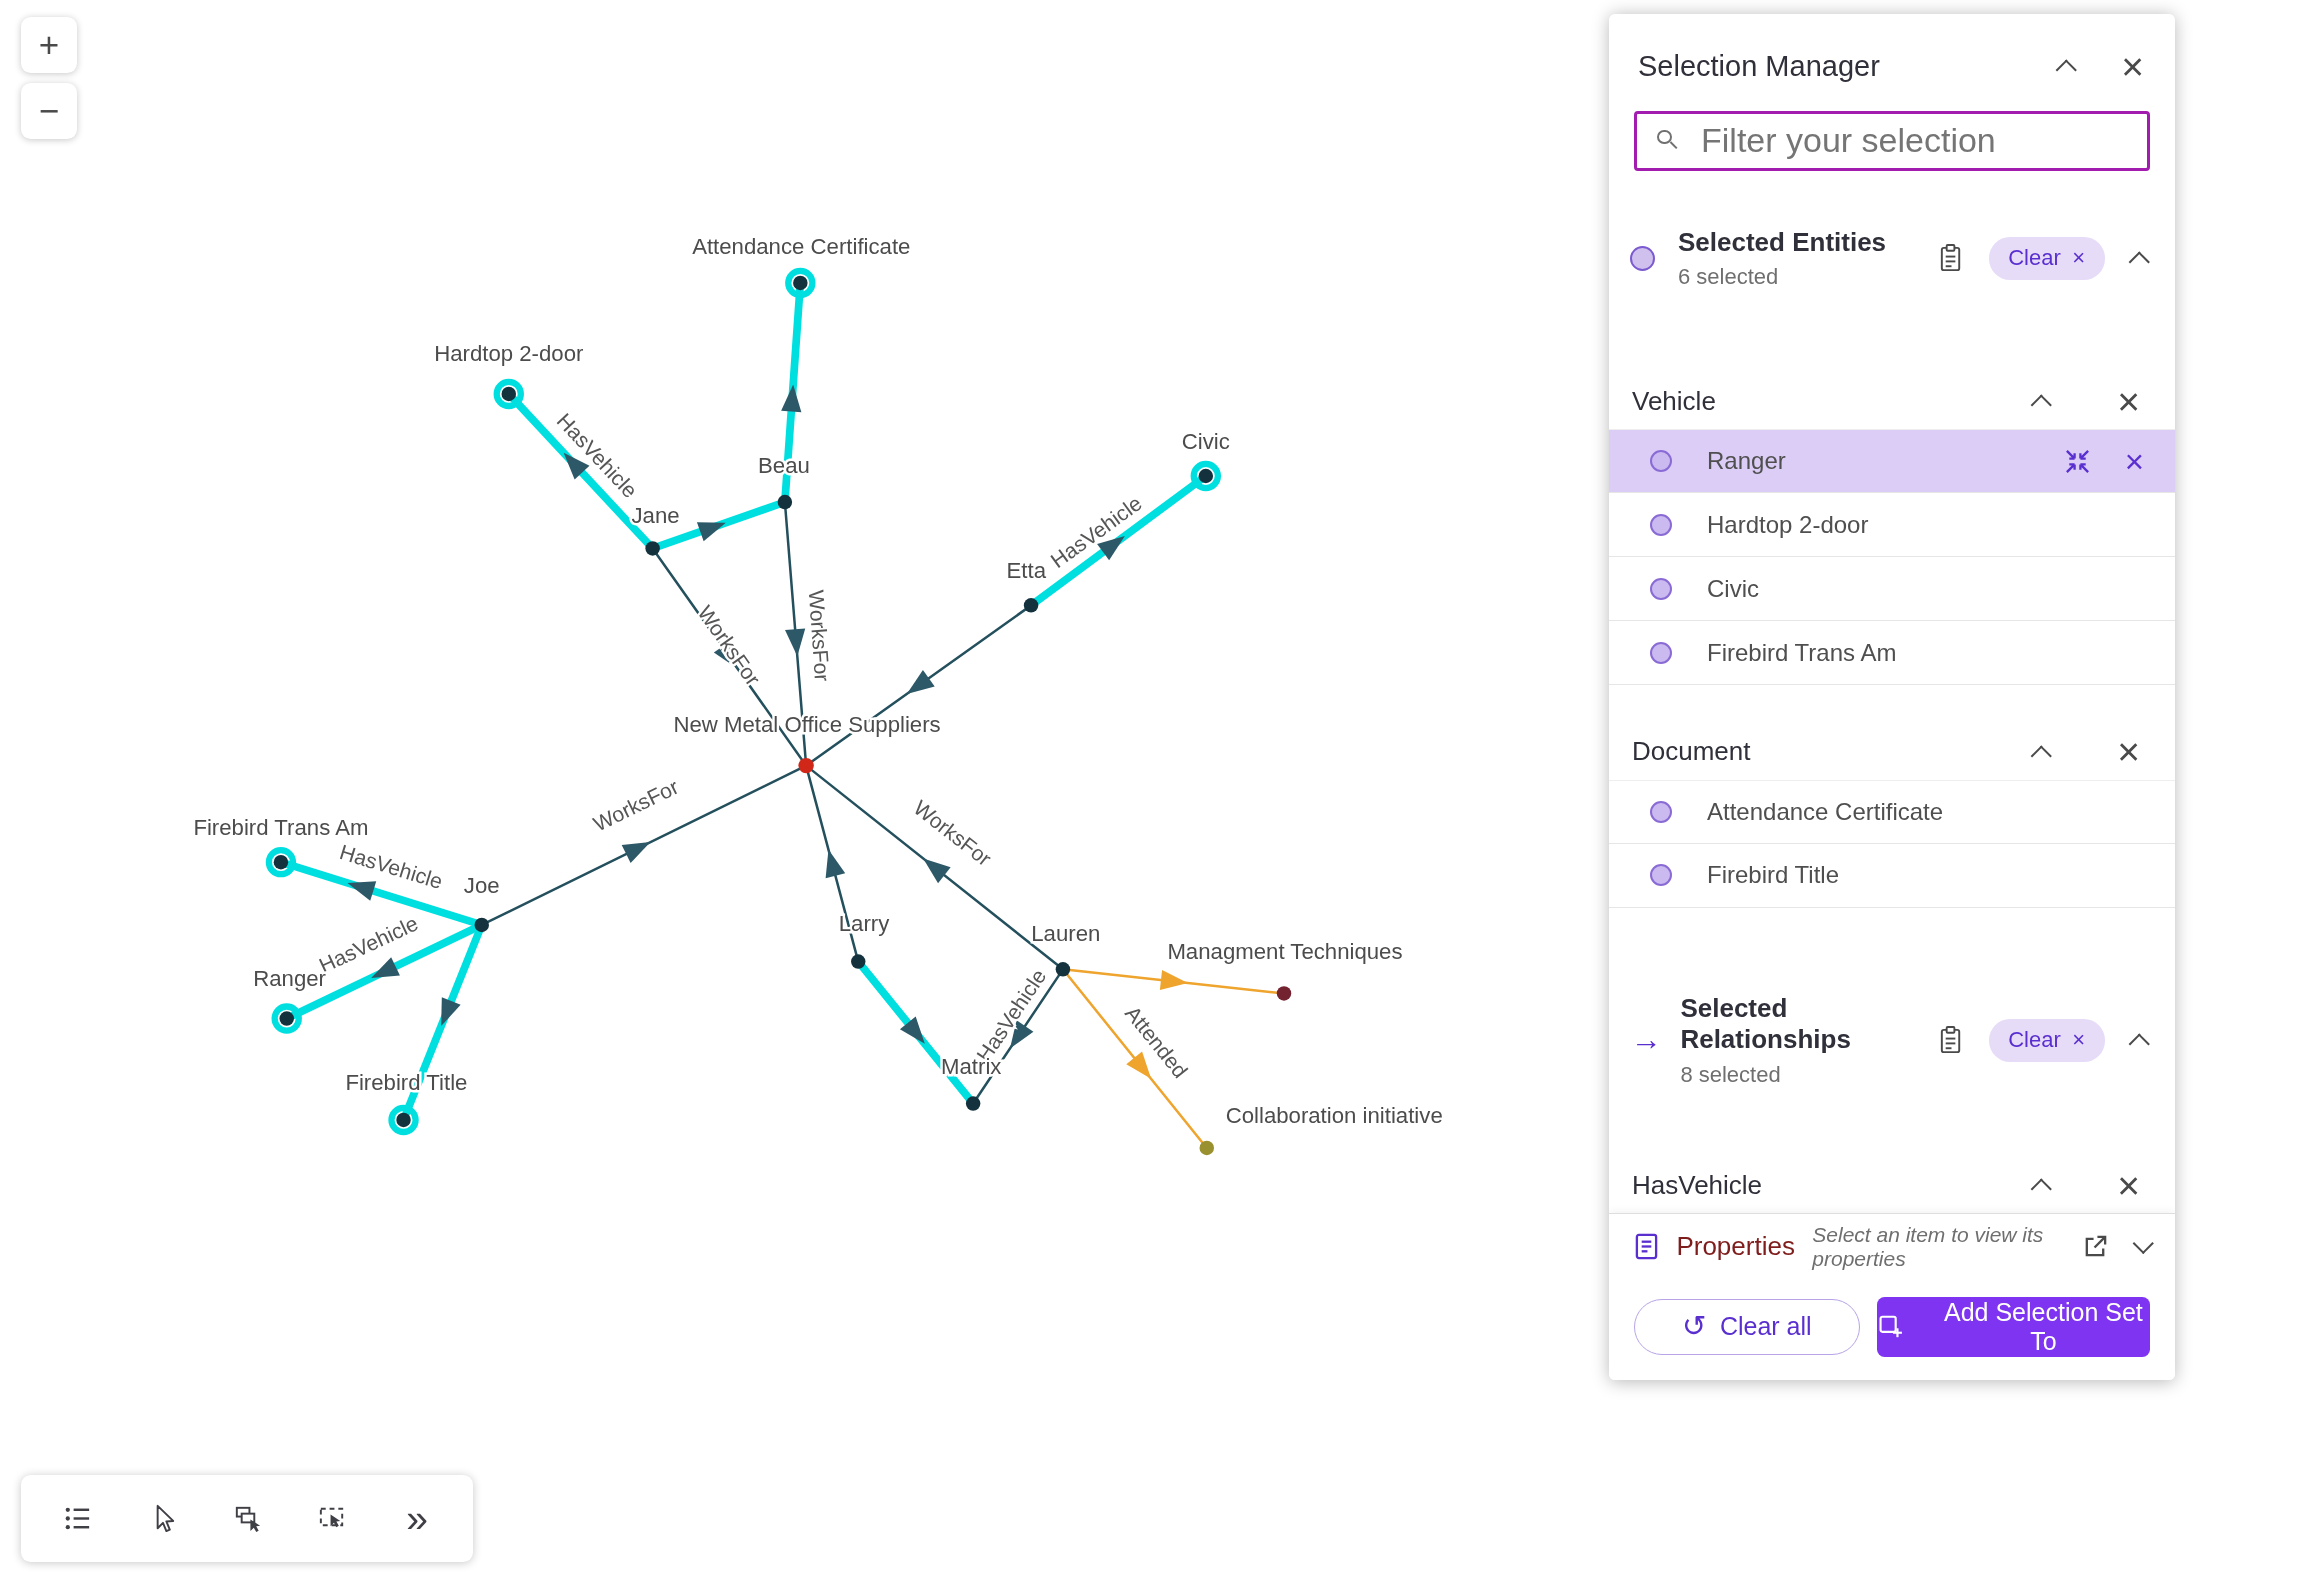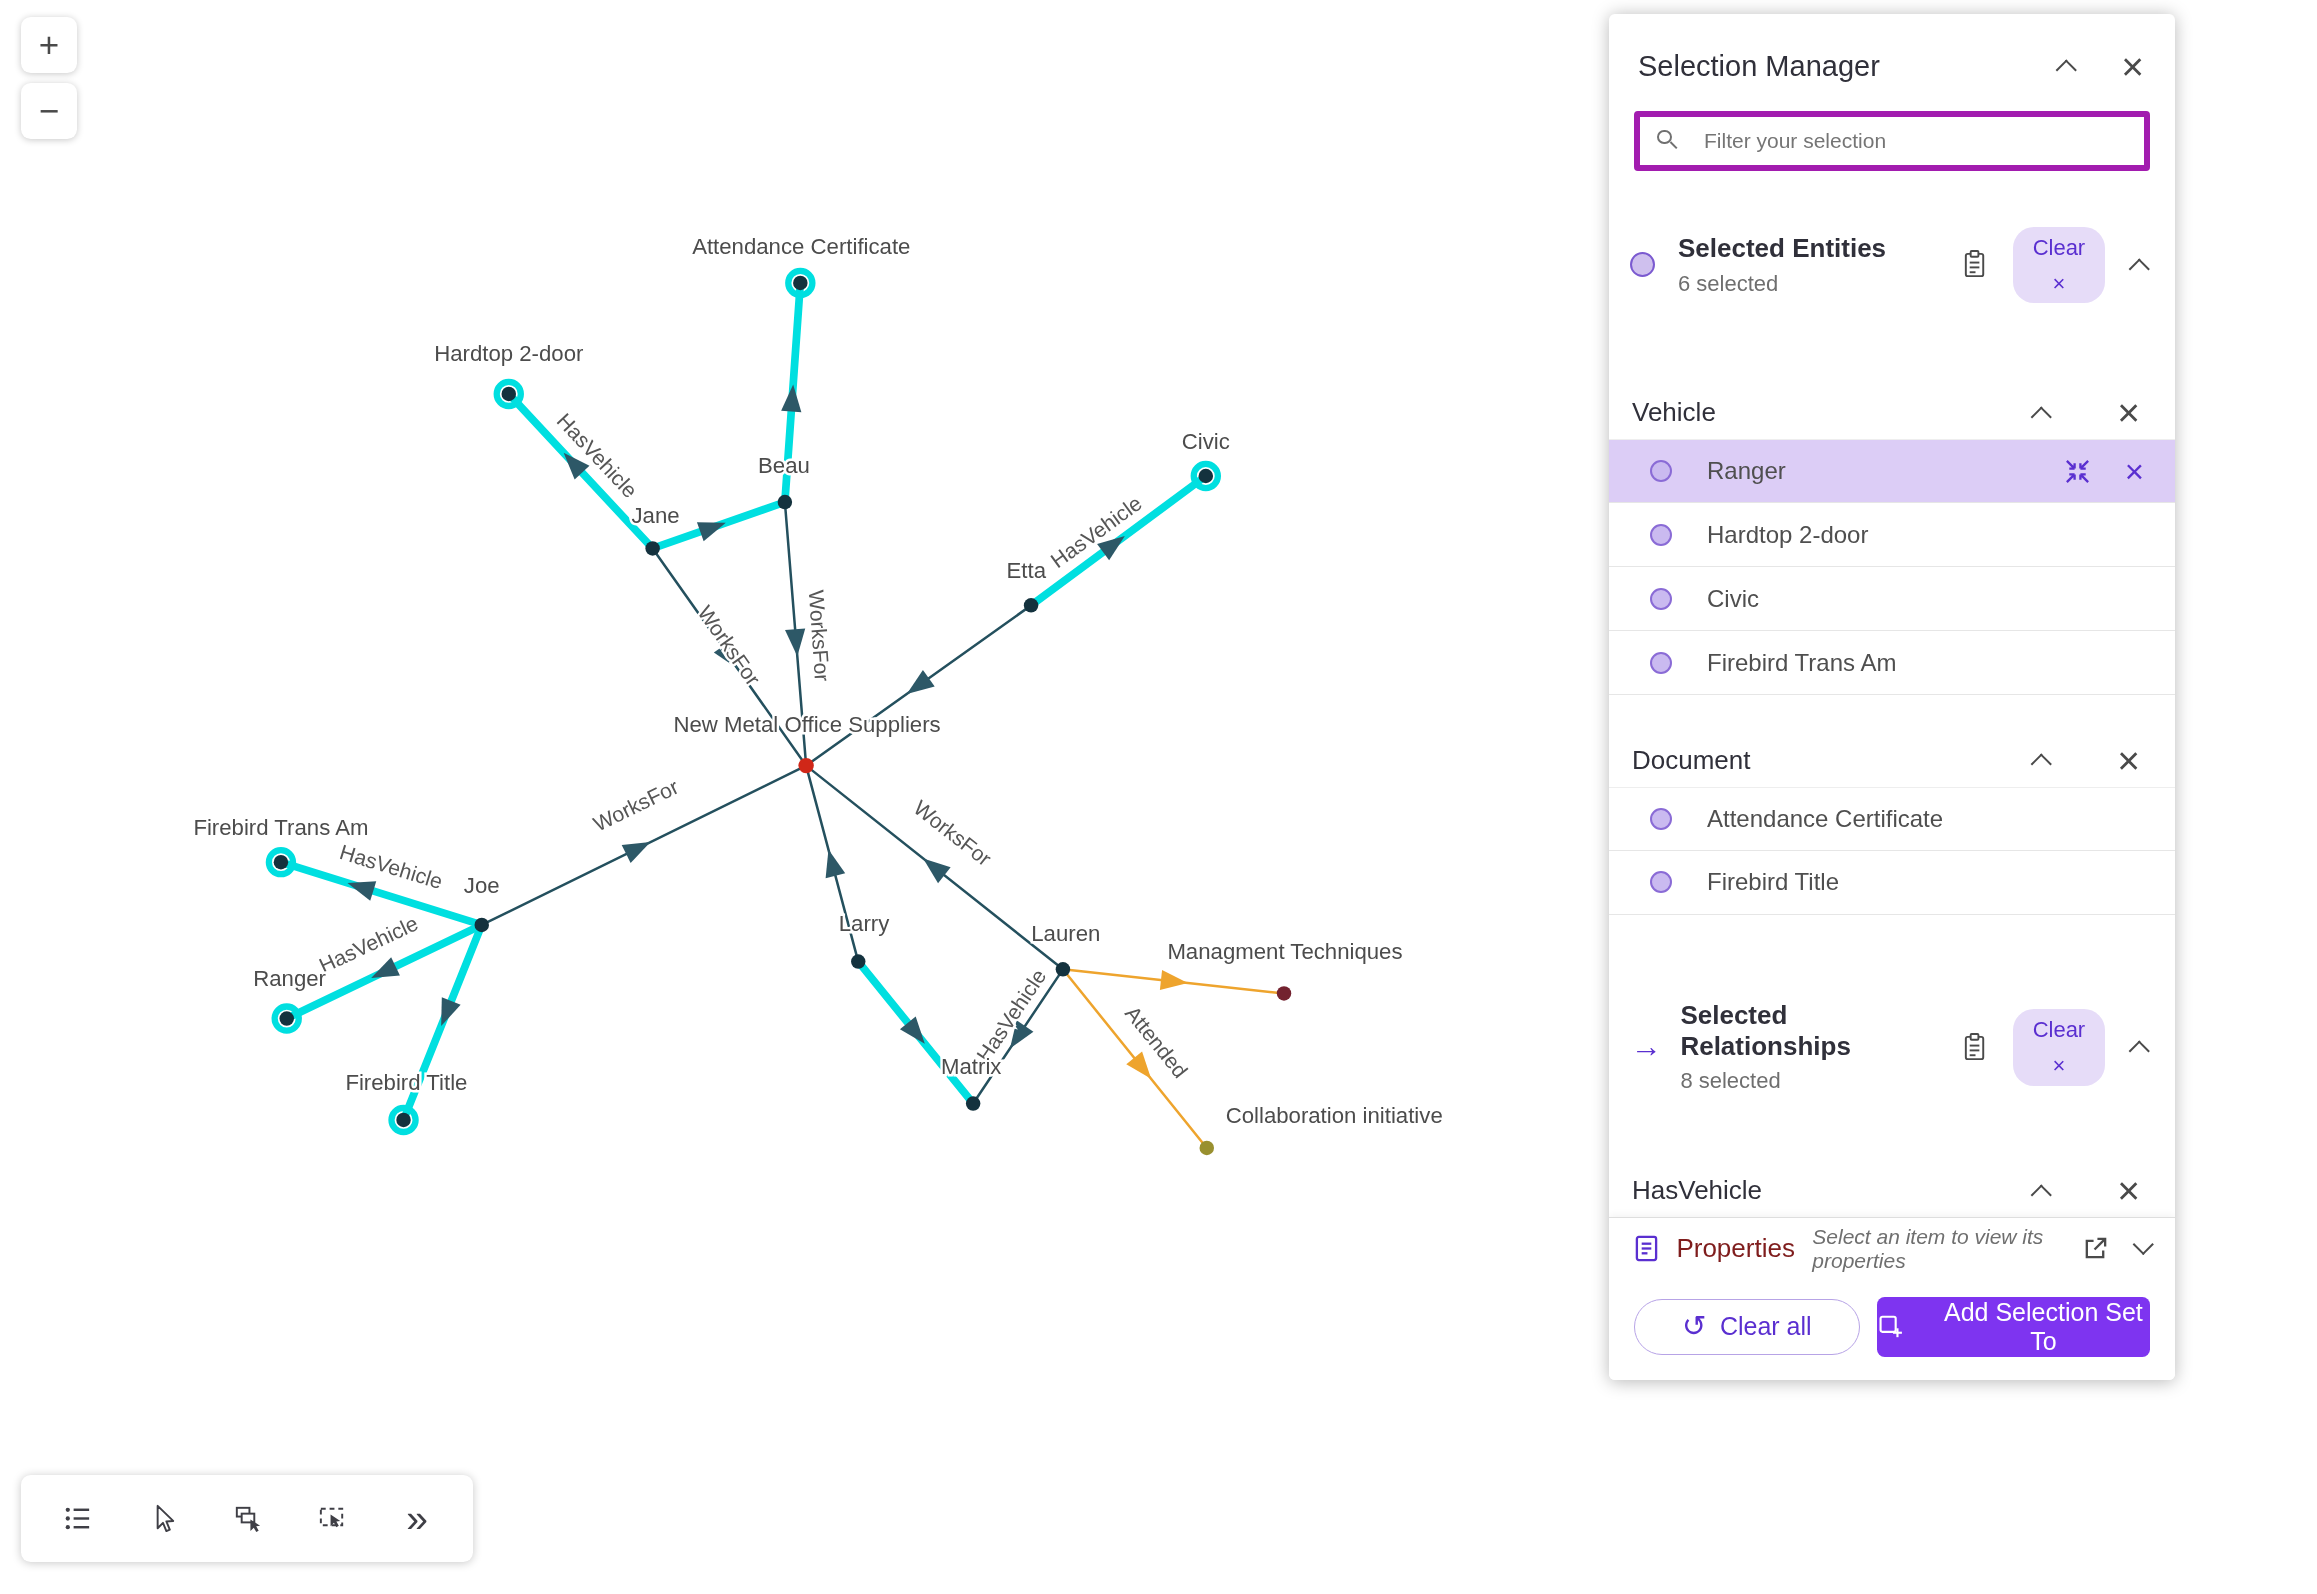--- a/index.html
+++ b/index.html
@@ -27,34 +27,34 @@
   .panel-header{display:flex;align-items:center;padding:33px 31px 25px 29px;}
   .panel-title{flex:1;font-size:29px;color:#30303a;font-weight:500;}
   .icon-btn{background:none;border:none;display:inline-flex;align-items:center;justify-content:center;cursor:pointer;padding:0;}
   .x-glyph{font-size:39px;color:#4a4a4a;line-height:1;font-weight:400;}
   .chev{display:inline-block;width:14.5px;height:14.5px;border-right:2.9px solid #4a4a4a;border-bottom:2.9px solid #4a4a4a;}
   .chev-up{transform:rotate(-135deg) translate(-2.9px,-2.9px);}
   .chev-down{transform:rotate(45deg) translate(-2.9px,-2.9px);}
   .panel-header .icon-btn{margin-left:48px;}
 
   .search-wrap{margin:0 25px;position:relative;}
-  .search-input{width:100%;height:60px;border:6px solid #a21caf;border-radius:3.9px;font-size:21px;color:#6d28d9;
+  .search-input{width:100%;height:60px;border:3px solid #a21caf;border-radius:3.9px;font-size:34px;color:#6d28d9;
     padding:0 19.3px 0 64px;font-family:inherit;outline:none;background:#fff;}
   .search-input::placeholder{color:#757575;}
   .search-glyph{position:absolute;left:23px;top:19.3px;width:14.5px;height:14.5px;border:2.4px solid #707070;border-radius:50%;}
   .search-glyph::after{content:"";position:absolute;width:8.7px;height:2.4px;background:#707070;transform:rotate(45deg);right:-7.7px;bottom:-3.9px;}
 
   .section-head{display:flex;align-items:center;padding:0 29px 0 21px;margin-top:56px;}
   .section-ico{width:25px;height:25px;border-radius:50%;border:2.9px solid #7b5ad0;background:#cfc0ee;margin-right:23px;flex:none;}
   .rel-arrow-ico{font-size:31px;color:#5a2fd0;margin-right:17.4px;width:33px;text-align:center;flex:none;}
   .section-text{flex:1;}
   .section-title{font-size:26px;color:#30303a;font-weight:700;}
   .section-count{font-size:22px;color:#6f6f6f;margin-top:6.8px;}
   .pill{display:inline-flex;align-items:center;gap:11.6px;background:#e6dcf8;border-radius:21px;padding:8.7px 19.3px;
-    color:#5a2fd0;font-size:22px;margin-left:23px;cursor:pointer;border:none;font-family:inherit;flex-direction:column;}
+    color:#5a2fd0;font-size:22px;margin-left:23px;cursor:pointer;border:none;font-family:inherit;}
   .pill-x{font-size:22px;line-height:1;}
   .section-head .chev-btn{margin-left:27px;}
   .clip-btn{margin-left:9.7px;}
 
   .group-head{display:flex;align-items:center;padding:0 35px 0 23px;height:56px;margin-top:83px;gap:17px;}
   .group-head.doc{margin-top:39px;}
   .group-head.rel-group{margin-top:70px;}
   .group-title{flex:1;font-size:26px;color:#30303a;font-weight:500;}
   .group-head .icon-btn{margin-left:52px;}
 

